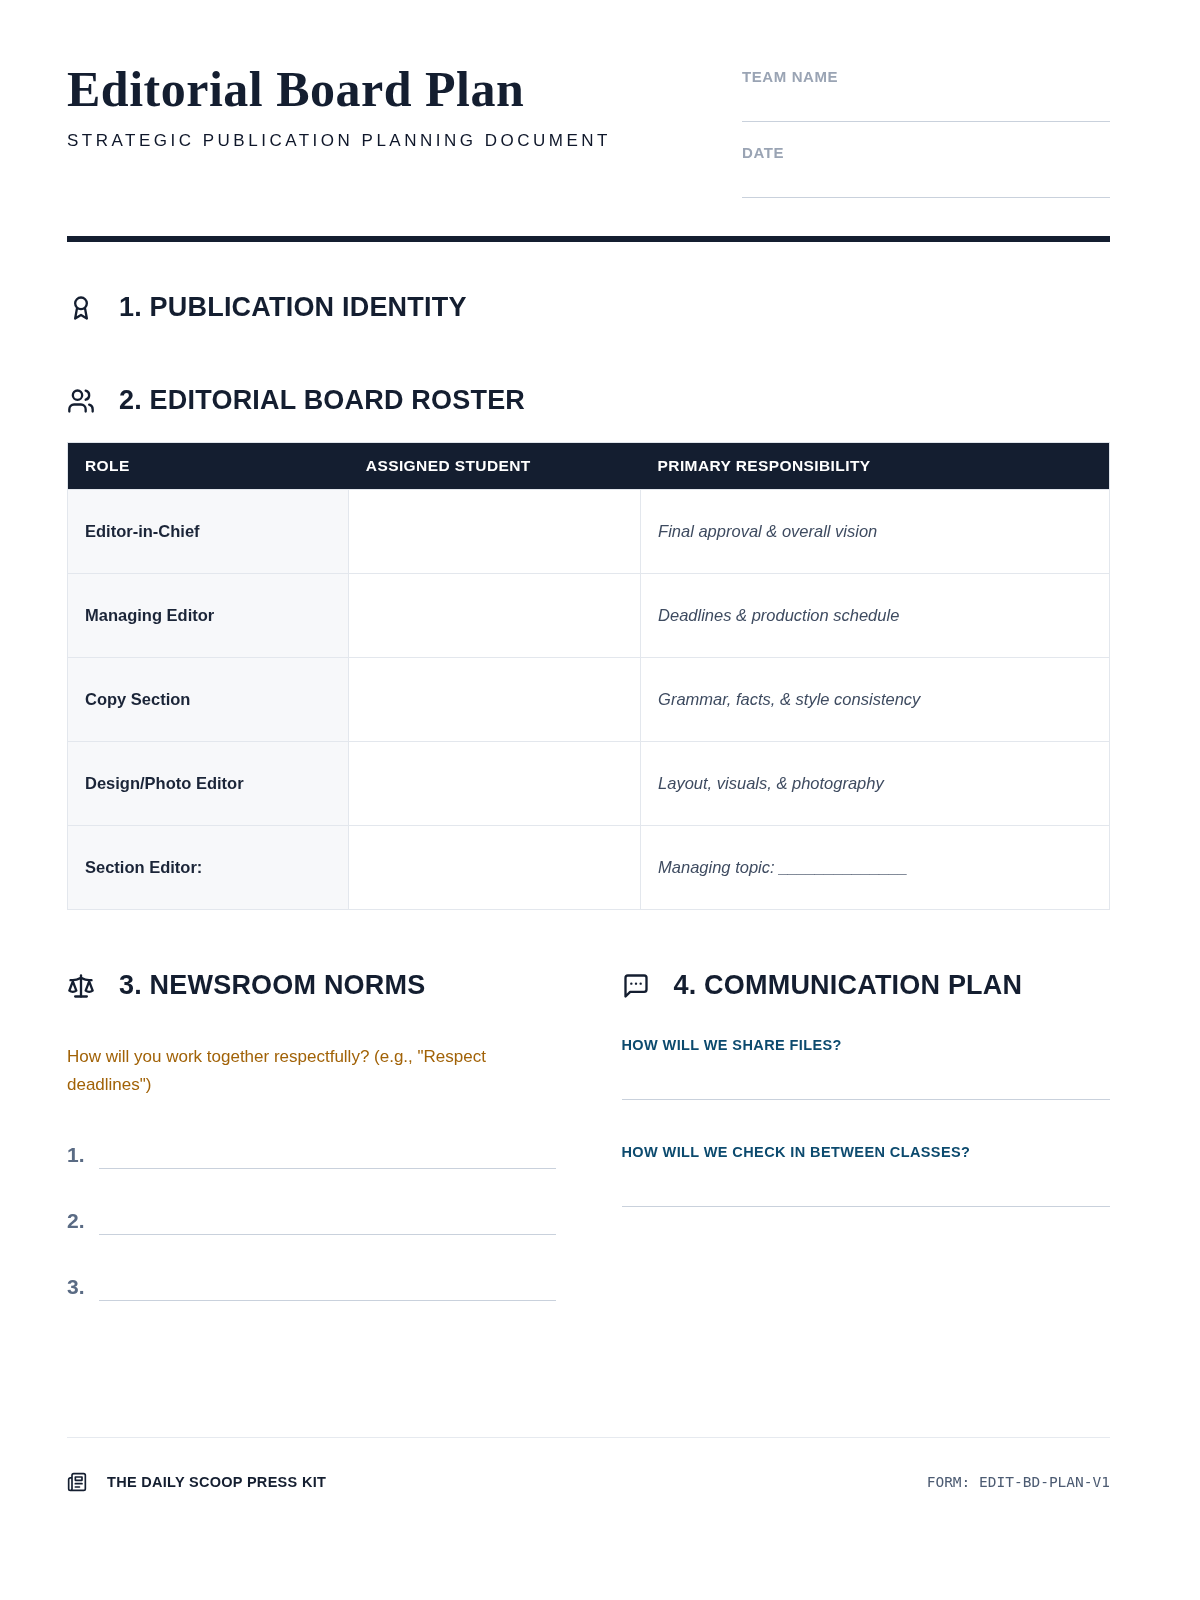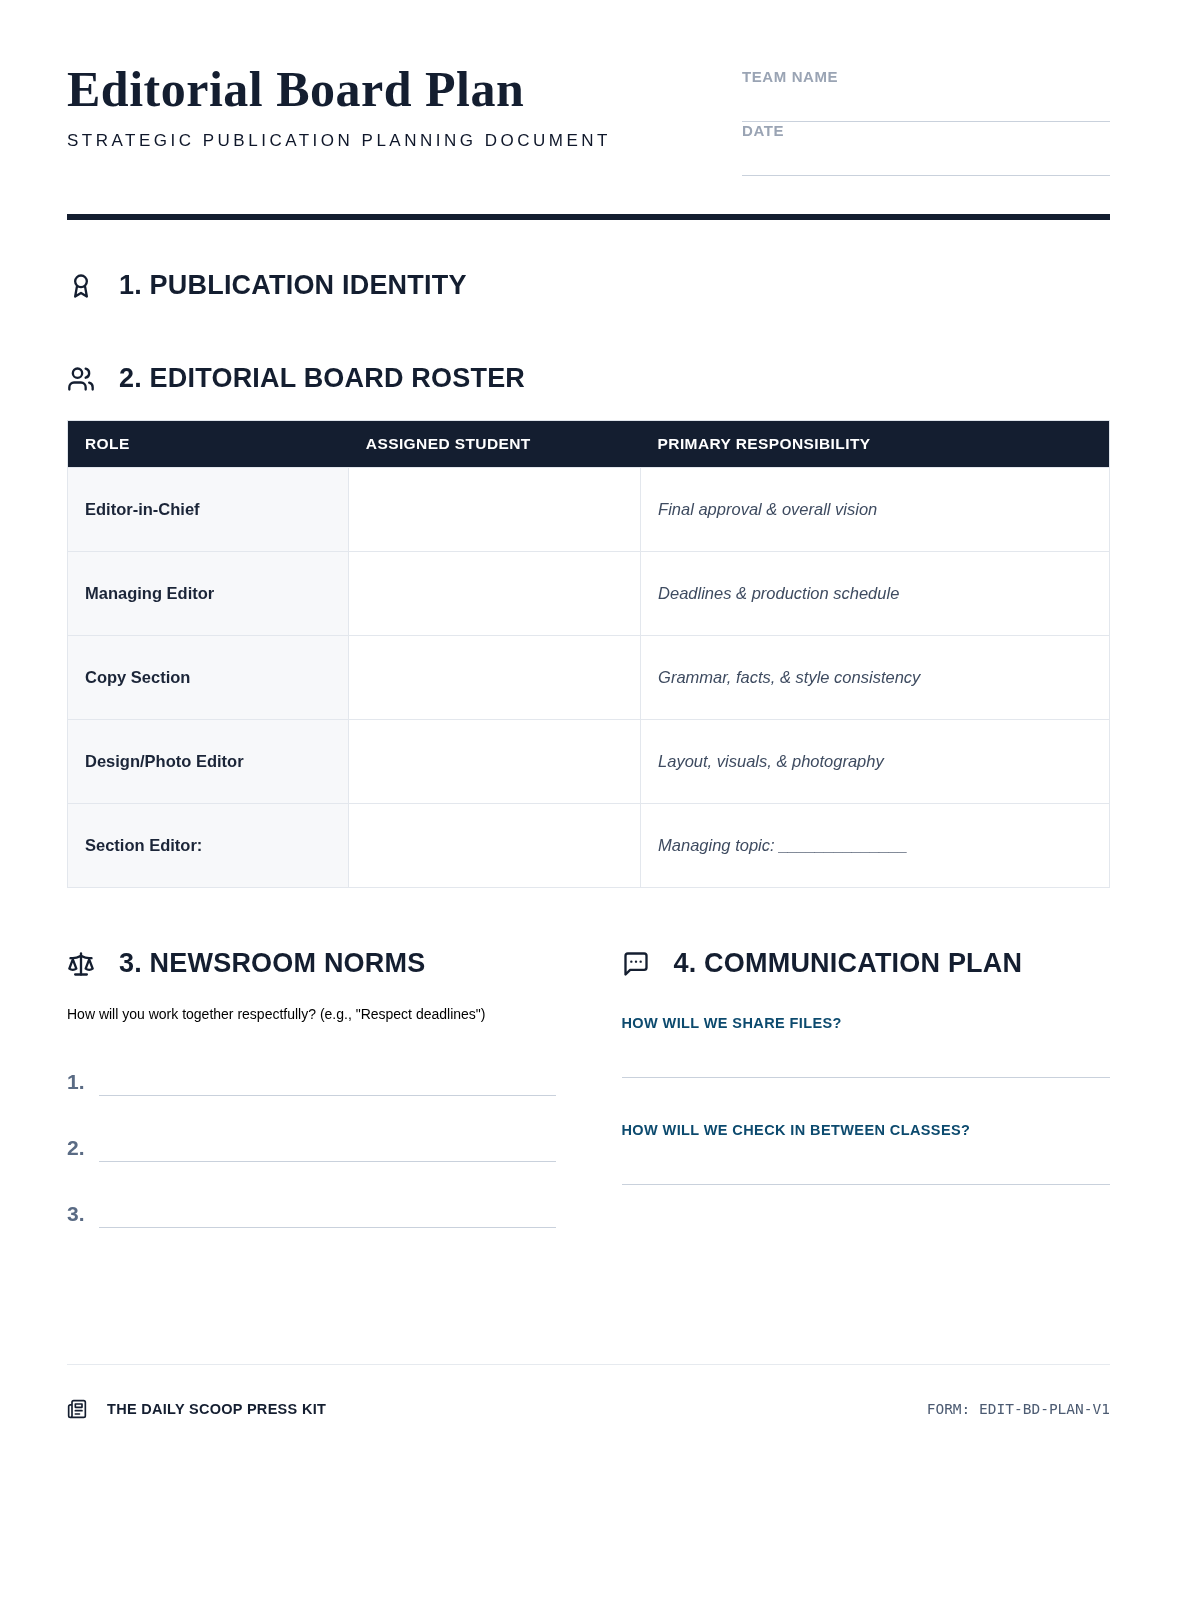--- a/index.html
+++ b/index.html
@@ -24,21 +24,21 @@
     margin-top: 14px; font-size: 17px; font-weight: 400;
     letter-spacing: 3.5px; color: #0f172a;
   }
   .header-fields { width: 368px; padding-top: 6px; }
   .hf-label {
     font-size: 15px; font-weight: 700; letter-spacing: 0.6px; color: #9aa4b4;
   }
   .hf-line {
     margin-top: 36px; border-bottom: 1.5px solid #c9d1dc; height: 1px; cursor: text;
   }
-  .hf-group + .hf-group { }
+  .hf-group + .hf-group { margin-top: 22px; }
 
   .thick-rule { margin-top: 38px; height: 6px; background: #141e30; }
 
   
   .section-head { display: flex; align-items: center; gap: 24px; }
   .section-head .icon { color: #141e30; display: flex; }
   .section-head .icon svg { width: 28px; height: 28px; }
   .section-title {
     font-size: 27px; font-weight: 800; color: #141e30; letter-spacing: 0.2px;
   }
@@ -75,21 +75,21 @@
   td.role-cell { background: #f7f8fa; font-weight: 700; color: #1b2538; width: 27%; }
   td.student-cell { width: 28%; cursor: text; }
   td.resp-cell { font-style: italic; color: #3e4b60; width: 45%; }
 
   
   .bottom-grid {
     margin-top: 60px; display: grid; grid-template-columns: 1fr 1fr; column-gap: 66px;
   }
 
   .norms-prompt {
-    margin-top: 24px; font-size: 14px; color: #000000; line-height: 1.65;
+    margin-top: 42px; font-size: 17px; color: #a16207; line-height: 1.65;
     max-width: 460px;
   }
   .norm-list { margin-top: 44px; }
   .norm-item { display: flex; align-items: flex-end; gap: 14px; margin-bottom: 40px; }
   .norm-num { font-size: 21px; font-weight: 700; color: #5a6b84; padding-bottom: 2px; }
   .norm-line { flex: 1; border-bottom: 1.5px solid #c9d1dc; height: 24px; cursor: text; }
 
   .comm-q { margin-top: 36px; }
   .comm-label {
     font-size: 14.5px; font-weight: 700; letter-spacing: 0.4px; color: #0c4a6e;

